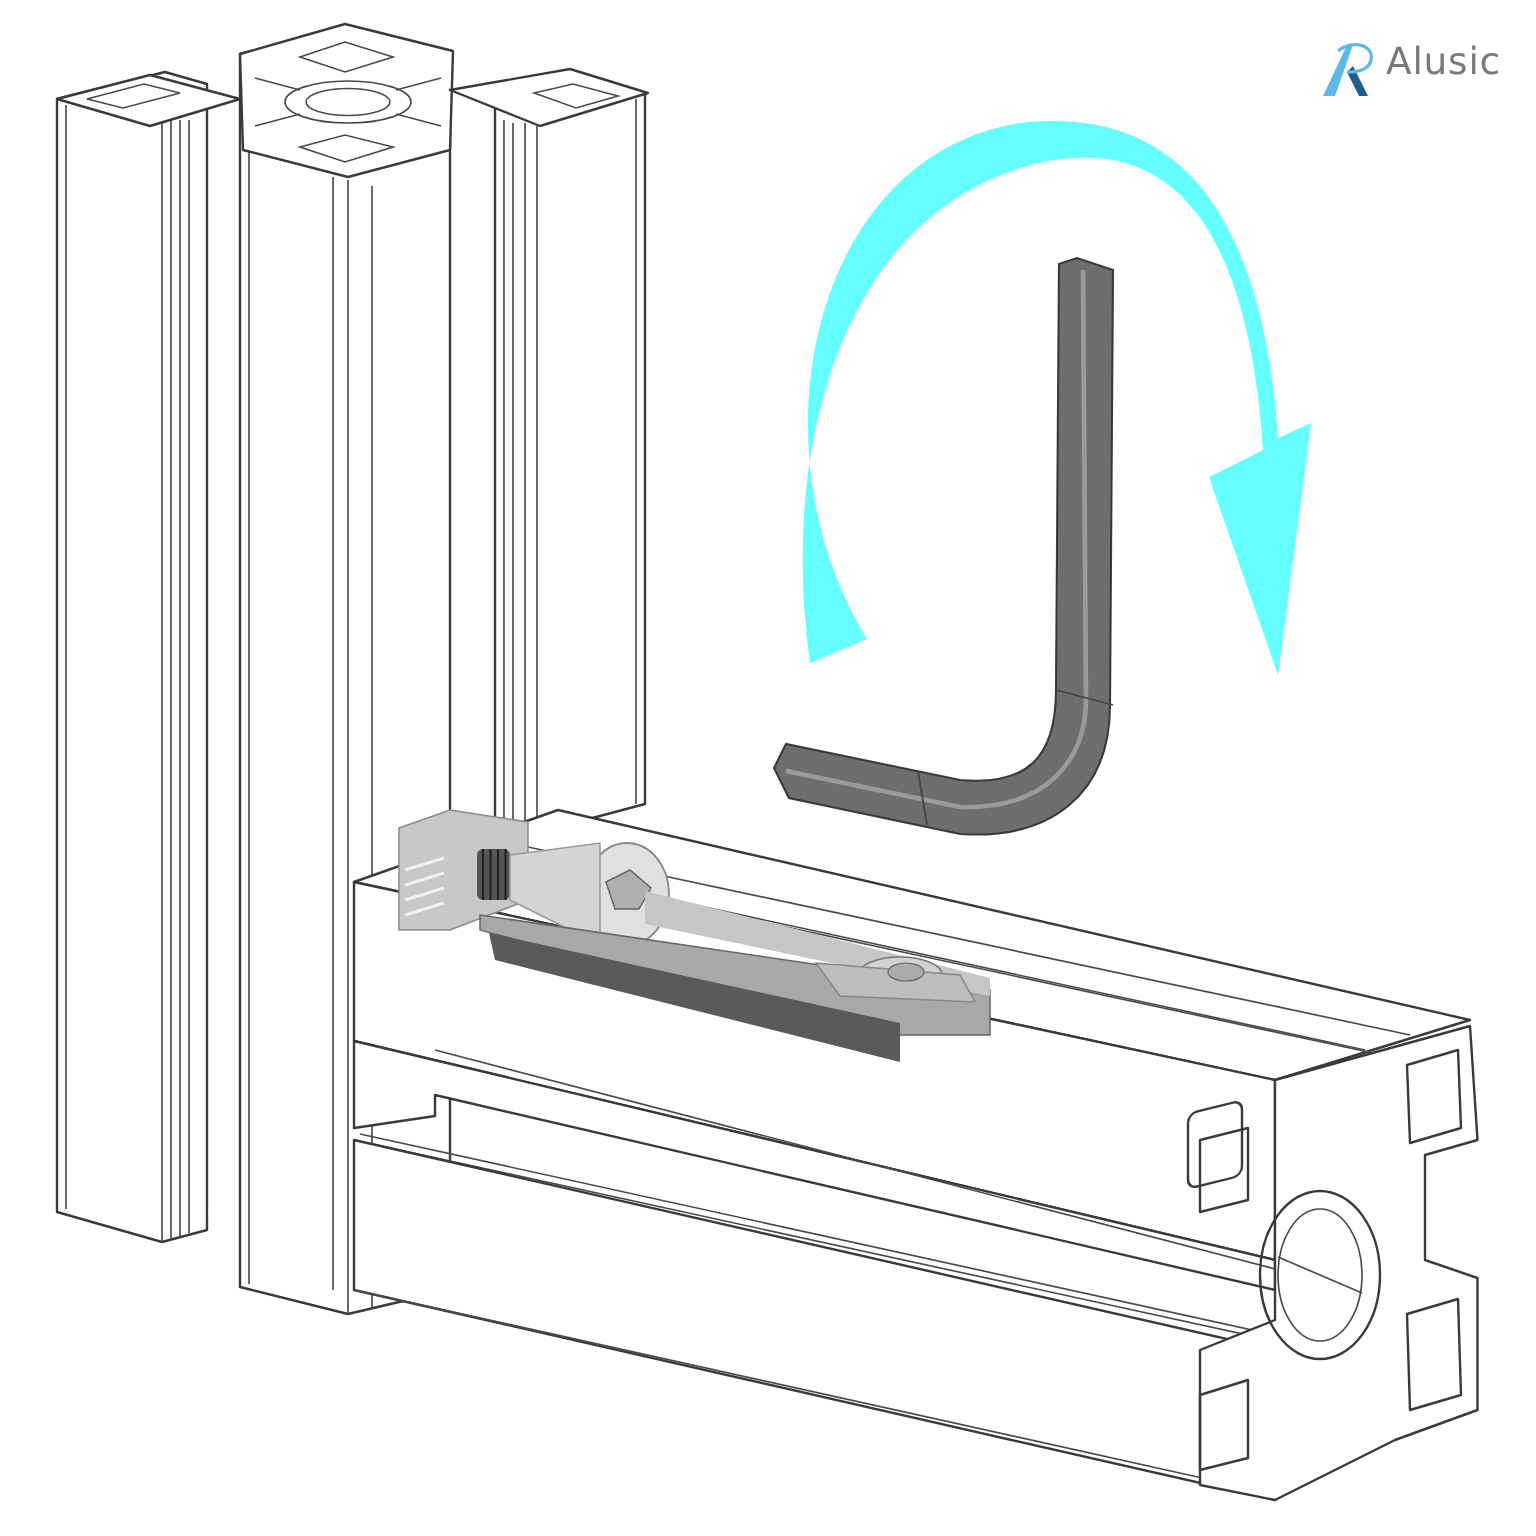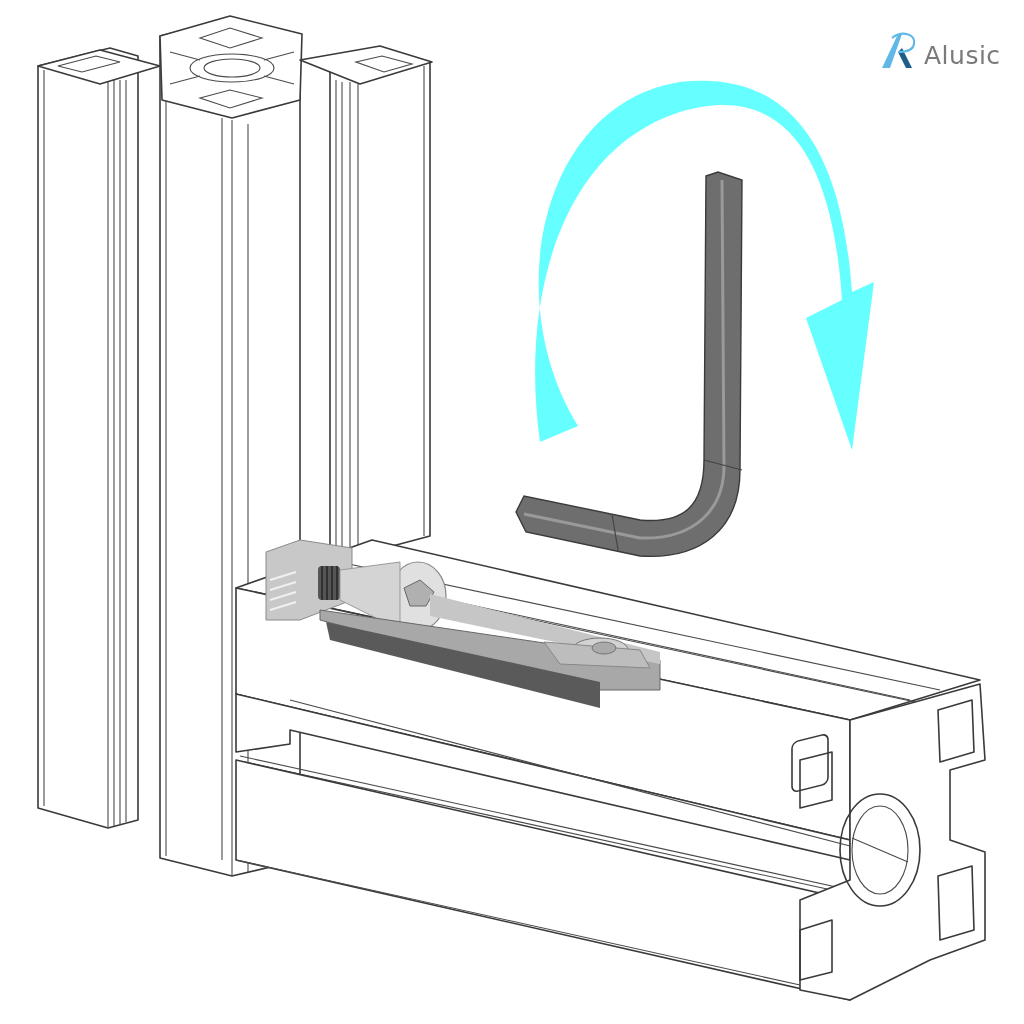--- a/index.html
+++ b/index.html
@@ -1,18 +1,18 @@
 <!DOCTYPE html>
 <html><head>
 <meta charset="utf-8">
 <style>
   html, body { margin: 0; padding: 0; background: #ffffff; }
   body { width: 1024px; height: 1024px; overflow: hidden; position: relative; font-family: "Liberation Sans", sans-serif; }
   #stage { position: absolute; left: 0; top: 0; width: 1024px; height: 1024px; }
-  .logo { position: absolute; left: 878px; top: 26px; height: 44px; display: flex; align-items: flex-end; gap: 6px; }
+  .logo { position: absolute; left: 878px; top: 26px; height: 44px; display: flex; align-items: flex-start; gap: 6px; }
   .logo-text { font-family: "DejaVu Sans", sans-serif; font-size: 25px; color: #7a7a7a; letter-spacing: 0.5px; }
   .ln { fill: none; stroke: #3a3a3a; stroke-width: 1.6; stroke-linejoin: round; stroke-linecap: round; }
   .ln-t { fill: none; stroke: #4a4a4a; stroke-width: 1.1; }
   .face { fill: #ffffff; stroke: #3a3a3a; stroke-width: 1.6; stroke-linejoin: round; }
 </style>
 </head>
 <body>
 
 <svg id="stage" viewBox="0 0 1024 1024" xmlns="http://www.w3.org/2000/svg">
 

